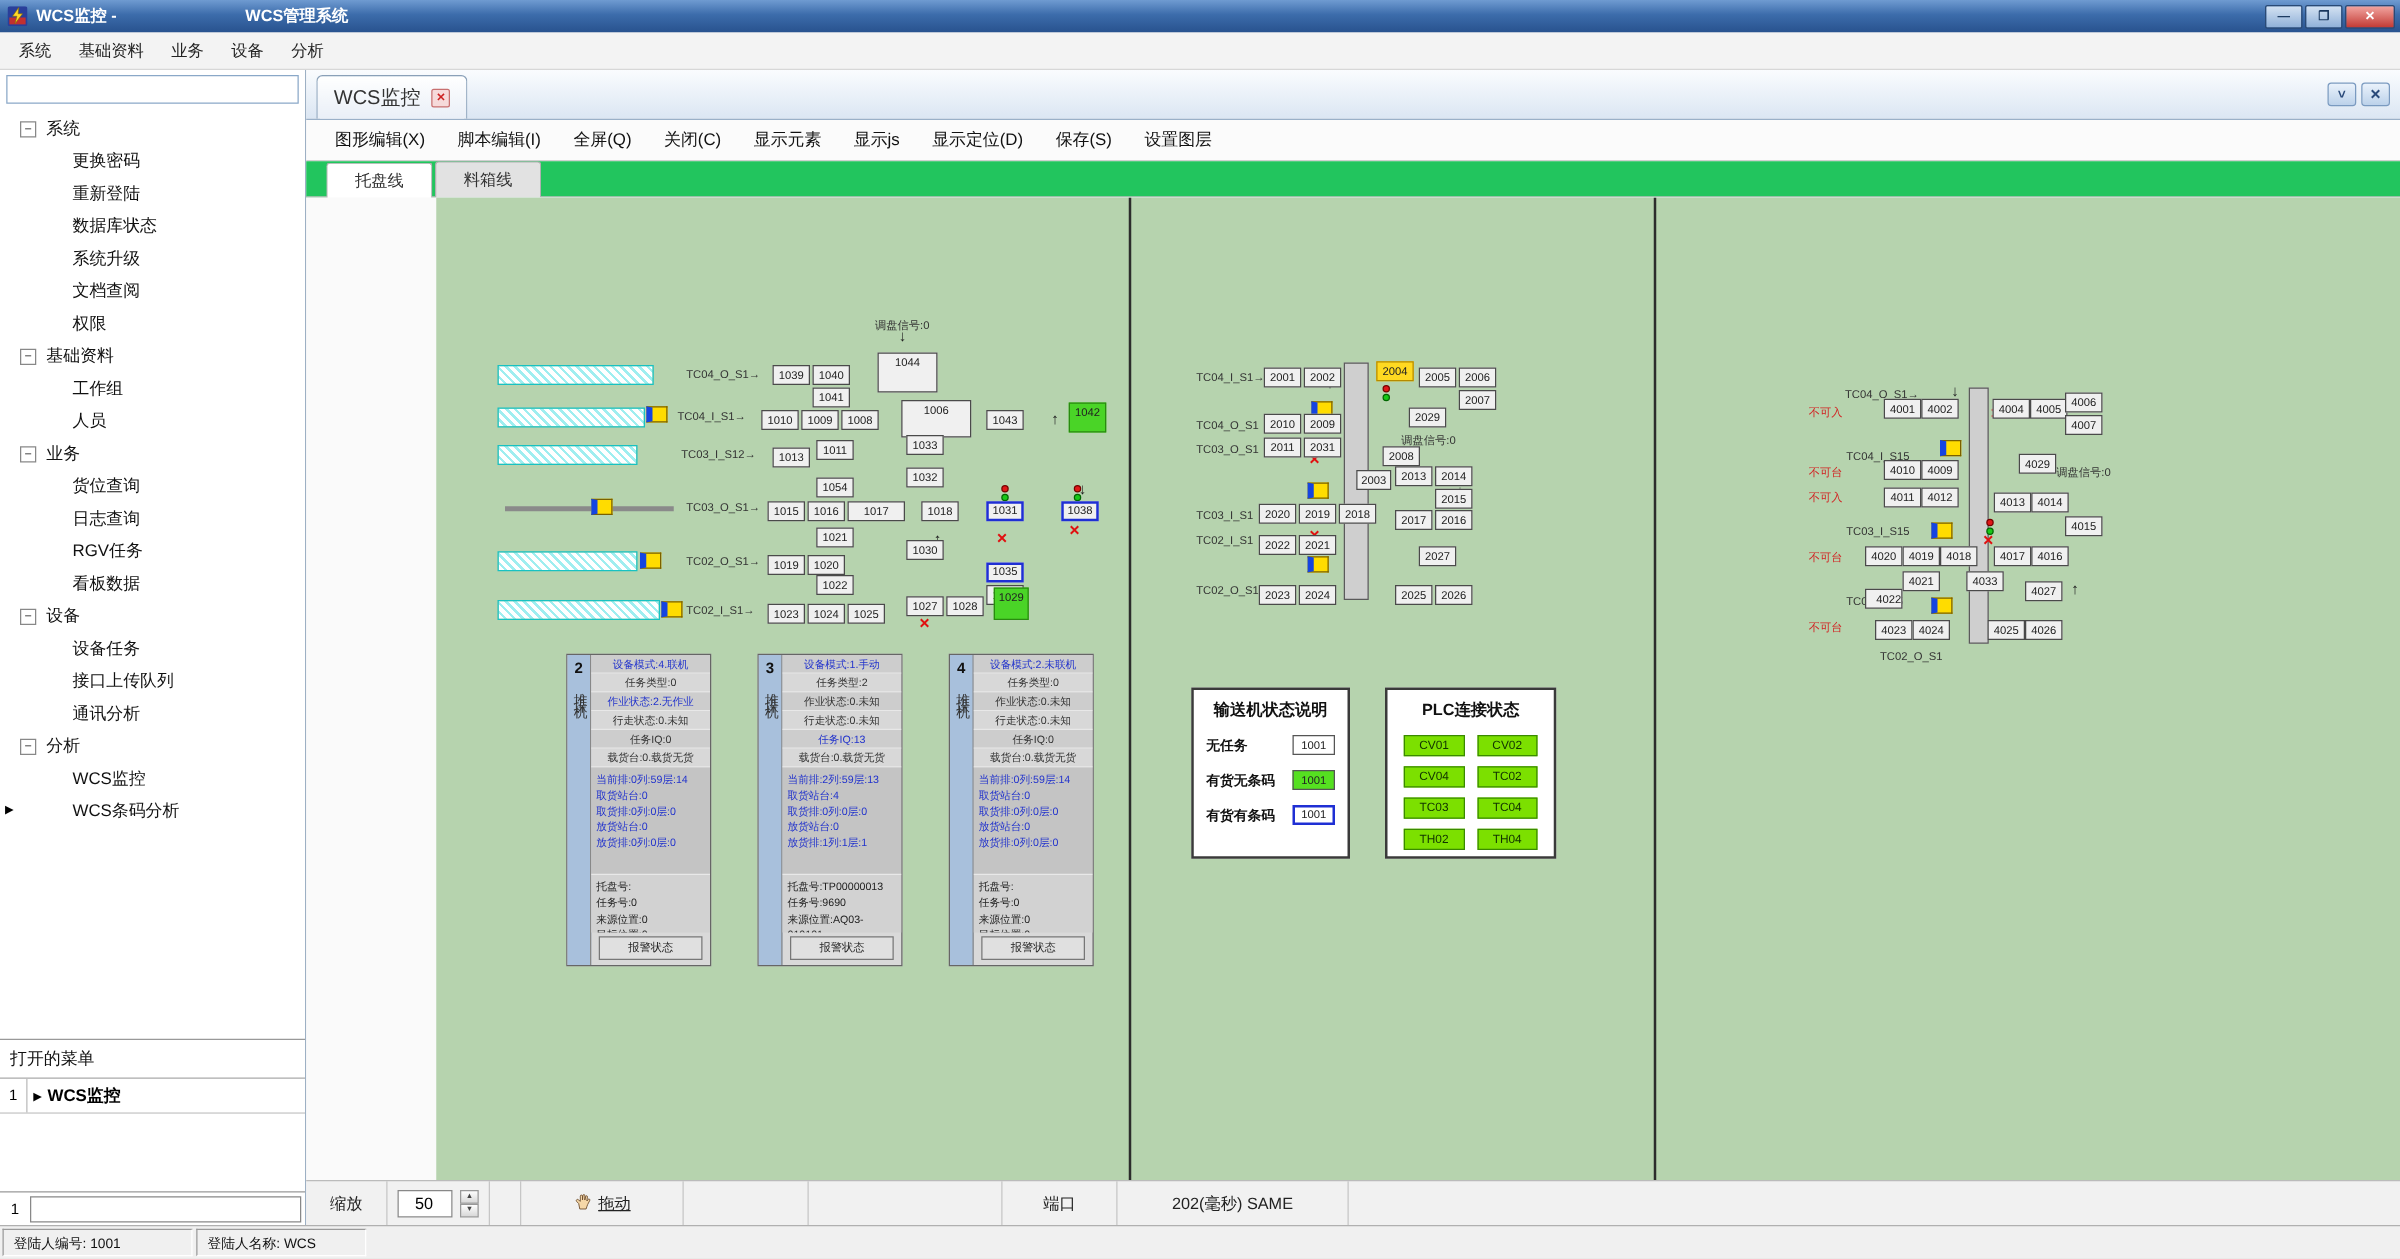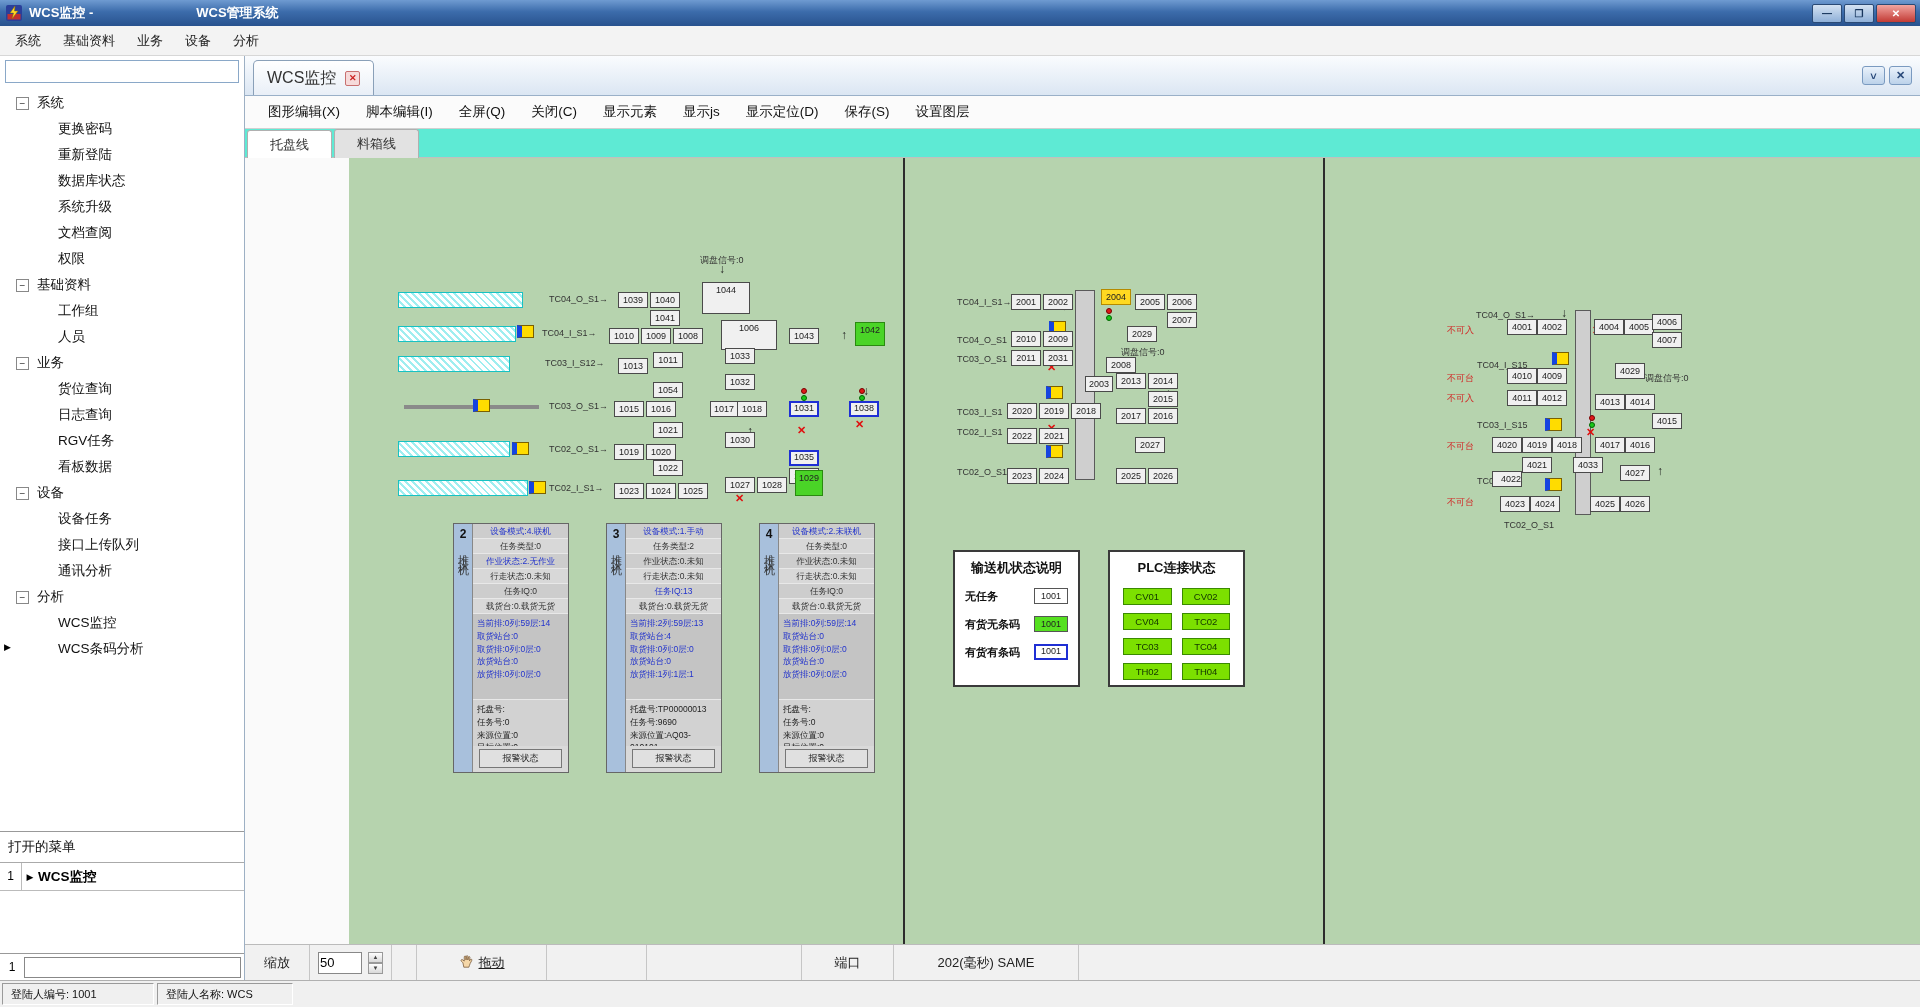--- a/index.html
+++ b/index.html
@@ -46,21 +46,21 @@
 
   #tabstrip { height:40px; background:linear-gradient(#fafcfe,#dbe6f3); display:flex; align-items:flex-end; padding:0 8px; border-bottom:1px solid #9ab0c8; flex:none; }
   #doc-tab { display:flex; align-items:center; gap:9px; background:linear-gradient(#ffffff,#e9eff7); border:1px solid #8aa0b8; border-bottom:none; border-radius:5px 5px 0 0; padding:7px 13px 6px; font-size:16px; color:#333; cursor:default; }
   #tab-close { width:15px; height:15px; border:1px solid #c87070; background:#f6dada; color:#c22; font-size:9px; line-height:13px; text-align:center; border-radius:2px; font-weight:bold; }
   #strip-btns { margin-left:auto; display:flex; gap:4px; align-self:center; }
   .sbtn { width:23px; height:19px; background:linear-gradient(#eaf2fb,#bcd2ea); border:1px solid #7a9ac0; border-radius:3px; color:#2a4a7a; font-size:11px; font-weight:bold; display:flex; align-items:center; justify-content:center; }
 
   #toolbar { height:33px; background:#fbfbfb; border-bottom:1px solid #d0d0d0; display:flex; align-items:center; padding-left:10px; font-size:13.5px; color:#111; flex:none; }
   .titem { padding:0 13px; cursor:default; }
 
-  #subtabs { height:29px; background:#5eead4; display:flex; align-items:flex-start; padding-left:2px; border-bottom:1px solid #c0c0c0; flex:none; }
+  #subtabs { height:29px; background:#22c55e; display:flex; align-items:flex-start; padding-left:16px; border-bottom:1px solid #c0c0c0; flex:none; }
   .stab { padding:5px 22px; font-size:13px; color:#333; border:1px solid #b0b0b0; border-bottom:none; background:#e2e2e2; margin-right:2px; border-radius:3px 3px 0 0; position:relative; }
   .stab.active { background:#fff; top:1px; }
 
   
   #canvas { flex:1; position:relative; background:#fafafa; min-height:0; overflow:hidden; }
   #diagram { position:absolute; left:104px; top:0; right:0; bottom:0; background:#b6d3ae; }
   .divider { position:absolute; top:0; bottom:0; width:2px; background:#2c2c2c; }
   .node { position:absolute; width:30px; height:16px; border:1px solid #4a4a4a; background:#f0f0f0; font-size:9px; line-height:14px; text-align:center; color:#222; }
   .node.g { background:#4ad427; border-color:#2a8a10; }
   .node.b { border:2px solid #1f2fd4; line-height:11px; }
@@ -102,21 +102,21 @@
   #plc-panel { left:759px; top:392px; width:137px; height:137px; }
   #plc-grid { display:grid; grid-template-columns:1fr 1fr; gap:8px 10px; padding:6px 13px; }
   .pcell { background:#7ce000; border:1px solid #3a8a00; height:17px; font-size:9.5px; text-align:center; line-height:15px; color:#113300; }
 
   
   #bottombar { height:36px; background:#f1f1f1; border-top:1px solid #bbb; display:flex; align-items:stretch; font-size:13px; color:#222; flex:none; }
   .bcell { border-right:1px solid #c6c6c6; display:flex; align-items:center; justify-content:center; gap:6px; padding:0 8px; }
   .w65{width:65px;} .w82{width:82px;} .w25{width:25px;} .w130{width:130px;text-decoration:underline;}
   .w100{width:100px;} .w155{width:155px;} .w92{width:92px;} .w185{width:185px;}
   .rest{flex:1; border-right:none;}
-  #zoom-input { width:44px; height:22px; border:1px solid #888; font-size:13px; padding:0 1px; font-family:inherit; }
+  #zoom-input { width:44px; height:22px; border:1px solid #888; font-size:13px; padding:0 13px; font-family:inherit; }
   .spin { display:flex; flex-direction:column; }
   .sp { width:15px; height:11px; border:1px solid #999; background:linear-gradient(#fefefe,#d8d8d8); font-size:6px; line-height:9px; text-align:center; color:#444; }
 
   
   #statusbar { height:27px; background:#f0f0f0; border-top:1px solid #b0b0b0; display:flex; align-items:stretch; font-size:11px; color:#111; padding:2px; gap:3px; flex:none; }
   .scell { border:1px solid; border-color:#9a9a9a #ffffff #ffffff #9a9a9a; display:flex; align-items:center; padding:0 8px; }
   .scell.c1 { width:152px; } .scell.c2 { width:136px; }
   .scell.rest { flex:1; border:none; }
 </style>
 </head>
@@ -357,21 +357,21 @@
             <div class="node" style="left: 372px; top: 162px; width: 56px; height: 30px;">1006</div>
             <div class="node" style="left: 440px; top: 170px;">1043</div>
             <div class="node g" style="left: 506px; top: 164px; width: 30px; height: 24px;">1042</div>
             <div class="node" style="left: 269px; top: 200px;">1013</div>
             <div class="node" style="left: 304px; top: 194px;">1011</div>
             <div class="node" style="left: 376px; top: 190px;">1033</div>
             <div class="node" style="left: 376px; top: 216px;">1032</div>
             <div class="node" style="left: 304px; top: 224px;">1054</div>
             <div class="node" style="left: 265px; top: 243px;">1015</div>
             <div class="node" style="left: 297px; top: 243px;">1016</div>
-            <div class="node" style="left: 329px; top: 243px; width: 28px; margin-left: 32px;">1017</div>
+            <div class="node" style="left: 329px; top: 243px; width: 46px;">1017</div>
             <div class="node" style="left: 388px; top: 243px;">1018</div>
             <div class="node b" style="left: 440px; top: 243px;">1031</div>
             <div class="node b" style="left: 500px; top: 243px;">1038</div>
             <div class="node" style="left: 304px; top: 264px;">1021</div>
             <div class="node" style="left: 376px; top: 274px;">1030</div>
             <div class="node" style="left: 265px; top: 286px;">1019</div>
             <div class="node" style="left: 297px; top: 286px;">1020</div>
             <div class="node" style="left: 304px; top: 302px;">1022</div>
             <div class="node b" style="left: 440px; top: 292px;">1035</div>
             <div class="node" style="left: 440px; top: 310px;">1036</div>

